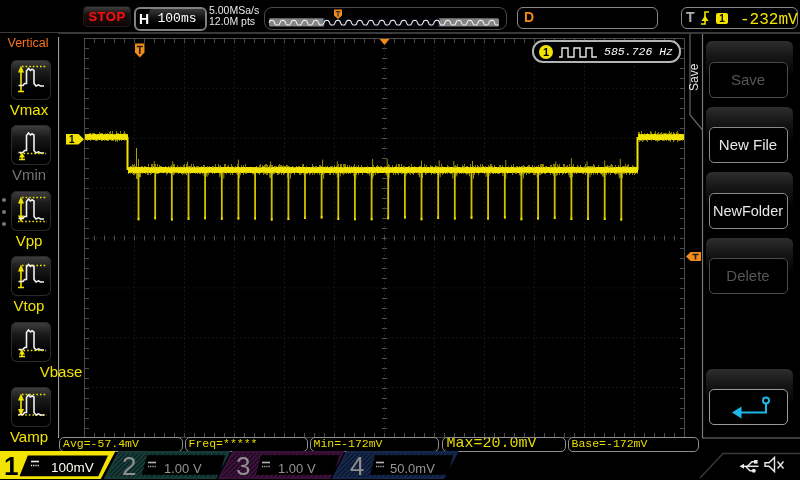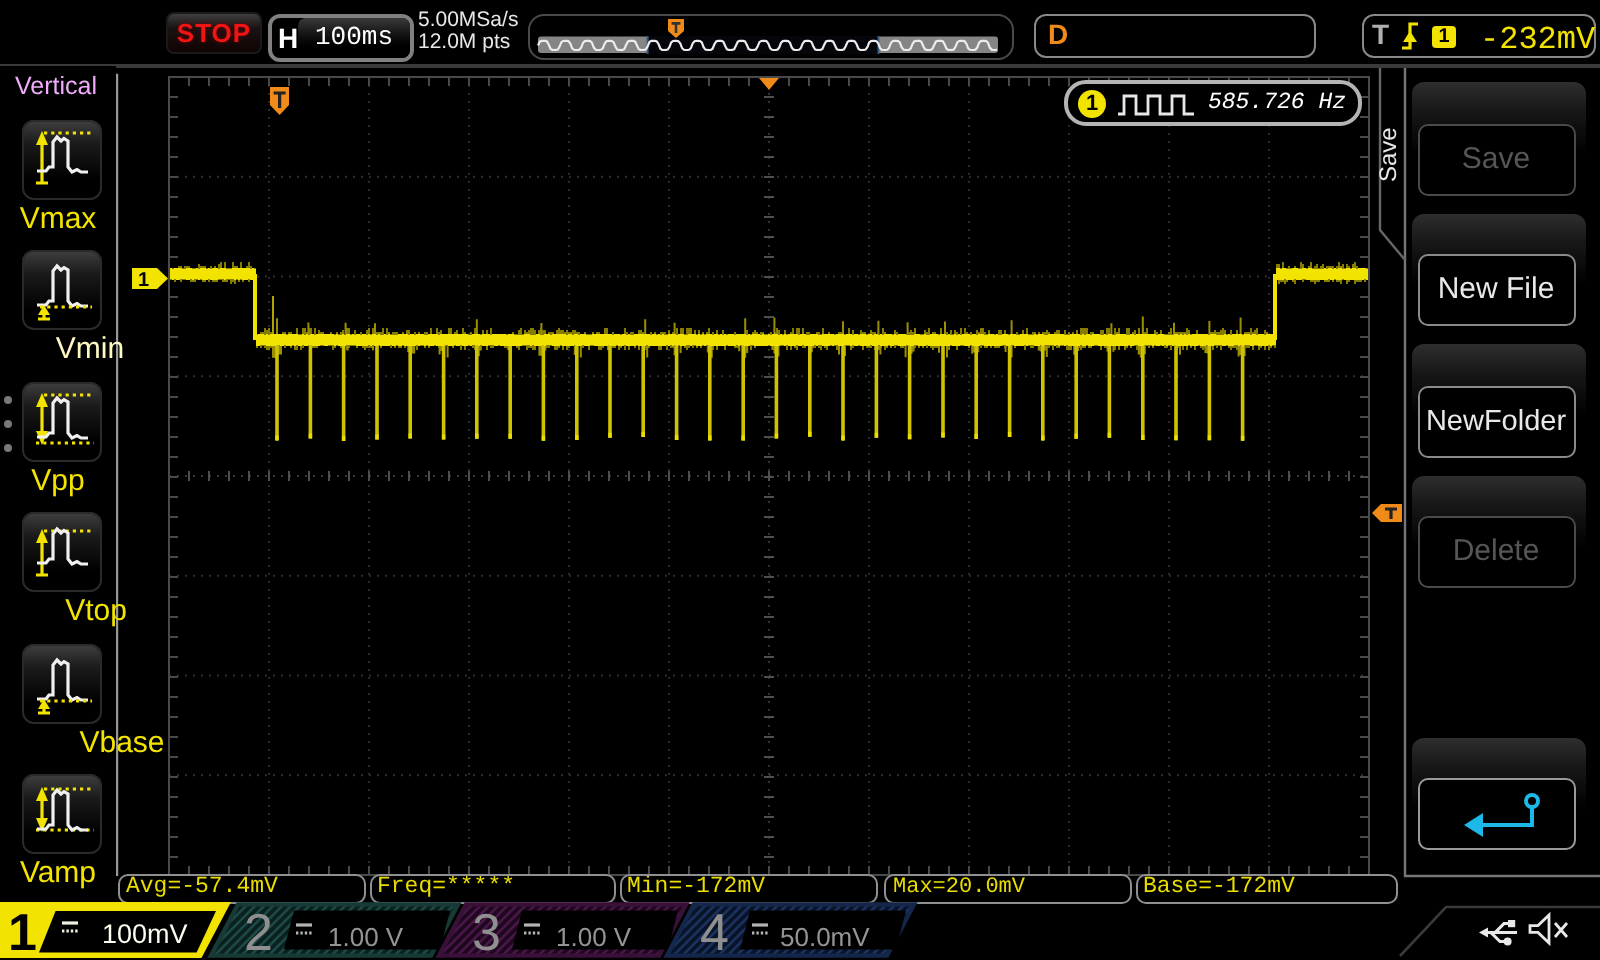--- a/index.html
+++ b/index.html
@@ -100,59 +100,59 @@
       <path d="M1 14 H5 V2 H9" stroke="#f2e400" stroke-width="1.6" fill="none"></path>
       <polygon points="5,5.5 1.5,11 8.5,11" fill="#f2e400"></polygon>
     </svg>
     <div class="abs" style="left:34px;top:4.5px;width:12px;height:11px;background:#f2e400;border-radius:2px;
          color:#000;font-weight:bold;font-size:10px;text-align:center;line-height:11px;">1</div>
     <span class="abs mono" style="left:58px;top:3px;color:#f2e400;font-size:16px;">-232mV</span>
   </div>
 </div>
 
 <div class="abs" style="left:0;top:33px;width:58px;height:419px;background:#000;">
-  <div class="abs" style="left:0;top:3px;width:56px;text-align:center;color:#f0abfc;font-size:12.5px;">Vertical</div>
+  <div class="abs" style="left:0;top:3px;width:56px;text-align:center;color:#f97316;font-size:12.5px;">Vertical</div>
   <div class="abs" style="left:11px;top:27px;width:40px;height:40px;border-radius:6px;background:linear-gradient(#404040,#1a1a1a 30%,#000 75%);box-shadow:inset 0 0 0 1px #2a2a2a;">
       <svg width="38" height="38" viewBox="0 0 38 38" style="position:absolute;left:1px;top:1px">
         <path d="M10 5.5 H35" stroke="#f2e400" stroke-width="1.6" stroke-dasharray="1.6 2"></path>
         <path d="M9 10 V30 M6 30.5 H12" stroke="#f2e400" stroke-width="1.6" fill="none"></path>
         <polygon points="9,4.5 6,11.5 12,11.5" fill="#f2e400"></polygon>
         <path d="M6.5 24.5 H11 L12.5 22.5 H14.5 V10 L16.5 7.5 L18.5 9.5 L20 8.2 L22 9.5 V22.5 L24 25 L26.5 23.8 L28.5 25 H32" stroke="#f0f0f0" stroke-width="1.6" fill="none"></path>
       </svg>
     </div>
   <div class="abs" style="left:0;top:68px;width:58px;text-align:center;color:#f2e400;font-size:15px;">Vmax</div>
   <div class="abs" style="left:11px;top:92.4px;width:40px;height:40px;border-radius:6px;background:linear-gradient(#404040,#1a1a1a 30%,#000 75%);box-shadow:inset 0 0 0 1px #2a2a2a;">
       <svg width="38" height="38" viewBox="0 0 38 38" style="position:absolute;left:1px;top:1px">
         <path d="M6.5 26.5 H11 L12.5 24.5 H14.5 V9.5 L16.5 7 L18.5 9 L20 7.8 L22 9 V24.5 L24 27 L26.5 25.8 L28.5 27 H32" stroke="#f0f0f0" stroke-width="1.6" fill="none"></path>
         <path d="M8 27.5 H34" stroke="#f2e400" stroke-width="1.6" stroke-dasharray="1.6 2"></path>
         <path d="M10 31 V33 M7 33.5 H13" stroke="#f2e400" stroke-width="1.6" fill="none"></path>
         <polygon points="10,26.5 7,31.5 13,31.5" fill="#f2e400"></polygon>
       </svg>
     </div>
-  <div class="abs" style="left:0;top:133.4px;width:58px;text-align:center;color:#fef9c3;font-size:15px;margin-left:16px;">Vmin</div>
+  <div class="abs" style="left:0;top:133.4px;width:58px;text-align:center;color:#737373;font-size:15px;">Vmin</div>
   <div class="abs" style="left:11px;top:157.8px;width:40px;height:40px;border-radius:6px;background:linear-gradient(#404040,#1a1a1a 30%,#000 75%);box-shadow:inset 0 0 0 1px #2a2a2a;">
       <svg width="38" height="38" viewBox="0 0 38 38" style="position:absolute;left:1px;top:1px">
         <path d="M10 5.5 H35" stroke="#f2e400" stroke-width="1.6" stroke-dasharray="1.6 2"></path>
         <path d="M6 29.5 H35" stroke="#f2e400" stroke-width="1.6" stroke-dasharray="1.6 2"></path>
         <path d="M9 9 V27" stroke="#f2e400" stroke-width="1.6" fill="none"></path>
         <polygon points="9,4.5 6,11.5 12,11.5" fill="#f2e400"></polygon>
         <polygon points="9,30.5 6,23.5 12,23.5" fill="#f2e400"></polygon>
         <path d="M6.5 26.5 H11 L12.5 24.5 H14.5 V9.5 L16.5 7 L18.5 9 L20 7.8 L22 9 V24.5 L24 27 L26.5 25.8 L28.5 27 H32" stroke="#f0f0f0" stroke-width="1.6" fill="none"></path>
       </svg>
     </div>
   <div class="abs" style="left:0;top:198.8px;width:58px;text-align:center;color:#f2e400;font-size:15px;">Vpp</div>
   <div class="abs" style="left:11px;top:223.2px;width:40px;height:40px;border-radius:6px;background:linear-gradient(#404040,#1a1a1a 30%,#000 75%);box-shadow:inset 0 0 0 1px #2a2a2a;">
       <svg width="38" height="38" viewBox="0 0 38 38" style="position:absolute;left:1px;top:1px">
         <path d="M10 8.5 H35" stroke="#f2e400" stroke-width="1.6" stroke-dasharray="1.6 2"></path>
         <path d="M9 13 V30 M6 30.5 H12" stroke="#f2e400" stroke-width="1.6" fill="none"></path>
         <polygon points="9,7.5 6,14.5 12,14.5" fill="#f2e400"></polygon>
         <path d="M6.5 24.5 H11 L12.5 22.5 H14.5 V10 L16.5 7.5 L18.5 9.5 L20 8.2 L22 9.5 V22.5 L24 25 L26.5 23.8 L28.5 25 H32" stroke="#f0f0f0" stroke-width="1.6" fill="none"></path>
       </svg>
     </div>
-  <div class="abs" style="left:0;top:264.2px;width:58px;text-align:center;color:#f2e400;font-size:15px;padding-left:19px;">Vtop</div>
+  <div class="abs" style="left:0;top:264.2px;width:58px;text-align:center;color:#f2e400;font-size:15px;">Vtop</div>
   <div class="abs" style="left:11px;top:288.6px;width:40px;height:40px;border-radius:6px;background:linear-gradient(#404040,#1a1a1a 30%,#000 75%);box-shadow:inset 0 0 0 1px #2a2a2a;">
       <svg width="38" height="38" viewBox="0 0 38 38" style="position:absolute;left:1px;top:1px">
         <path d="M6.5 26.5 H11 L12.5 24.5 H14.5 V9.5 L16.5 7 L18.5 9 L20 7.8 L22 9 V24.5 L24 27 L26.5 25.8 L28.5 27 H32" stroke="#f0f0f0" stroke-width="1.6" fill="none"></path>
         <path d="M8 27.5 H34" stroke="#f2e400" stroke-width="1.6" stroke-dasharray="1.6 2"></path>
         <path d="M10 31 V33 M7 33.5 H13" stroke="#f2e400" stroke-width="1.6" fill="none"></path>
         <polygon points="10,26.5 7,31.5 13,31.5" fill="#f2e400"></polygon>
       </svg>
     </div>
   <div class="abs" style="left:0;top:329.6px;width:58px;text-align:center;color:#f2e400;font-size:15px;margin-left:32px;">Vbase</div>
   <div class="abs" style="left:11px;top:354.0px;width:40px;height:40px;border-radius:6px;background:linear-gradient(#404040,#1a1a1a 30%,#000 75%);box-shadow:inset 0 0 0 1px #2a2a2a;">
@@ -199,21 +199,21 @@
 <div class="abs" style="left:3px;top:20.5px;width:77px;height:34px;border:1.5px solid #9a9a9a;border-radius:5px;background:#000;"><svg width="77" height="34" viewBox="0 0 77 34">
         <circle cx="56" cy="10.5" r="3" stroke="#1cb8e8" stroke-width="2" fill="none"></circle>
         <path d="M56 13.5 V22.5 H30" stroke="#1cb8e8" stroke-width="2" fill="none"></path>
         <polygon points="22,22.5 31.5,16.5 31.5,28.5" fill="#1cb8e8"></polygon>
       </svg></div>
 </div>
 
 <div class="abs mono" style="left:59px;top:437px;width:118.5px;height:12.5px;background:#000;border:1px solid #909090;border-radius:5px;color:#e8dc00;font-size:11.5px;line-height:12.5px;padding-left:3px;white-space:nowrap;overflow:hidden;">Avg=-57.4mV</div>
 <div class="abs mono" style="left:184.5px;top:437px;width:118px;height:12.5px;background:#000;border:1px solid #909090;border-radius:5px;color:#e8dc00;font-size:11.5px;line-height:12.5px;padding-left:3px;white-space:nowrap;overflow:hidden;">Freq=*****</div>
 <div class="abs mono" style="left:309.5px;top:437px;width:124.5px;height:12.5px;background:#000;border:1px solid #909090;border-radius:5px;color:#e8dc00;font-size:11.5px;line-height:12.5px;padding-left:3px;white-space:nowrap;overflow:hidden;">Min=-172mV</div>
-<div class="abs mono" style="left:441.5px;top:437px;width:118.5px;height:12.5px;background:#000;border:1px solid #909090;border-radius:5px;color:#e8dc00;font-size:11px;line-height:12.5px;padding-left:4px;white-space:nowrap;overflow:hidden;">Max=20.0mV</div>
+<div class="abs mono" style="left:441.5px;top:437px;width:118.5px;height:12.5px;background:#000;border:1px solid #909090;border-radius:5px;color:#e8dc00;font-size:15px;line-height:12.5px;padding-left:4px;white-space:nowrap;overflow:hidden;">Max=20.0mV</div>
 <div class="abs mono" style="left:567.5px;top:437px;width:126.5px;height:12.5px;background:#000;border:1px solid #909090;border-radius:5px;color:#e8dc00;font-size:11.5px;line-height:12.5px;padding-left:3px;white-space:nowrap;overflow:hidden;">Base=-172mV</div>
 
 <svg class="abs" style="left:0;top:450px" width="800" height="30" viewBox="0 450 800 30">
 <defs>
 <pattern id="h2" width="4.5" height="4.5" patternUnits="userSpaceOnUse">
         <rect width="4.5" height="4.5" fill="#0a211f"></rect>
         <path d="M-1.125 1.125 L1.125 -1.125 M0 4.5 L4.5 0 M3.375 5.625 L5.625 3.375" stroke="#1d4a46" stroke-width="1.3"></path>
       </pattern>
 <pattern id="h3" width="4.5" height="4.5" patternUnits="userSpaceOnUse">
         <rect width="4.5" height="4.5" fill="#1e081e"></rect>

